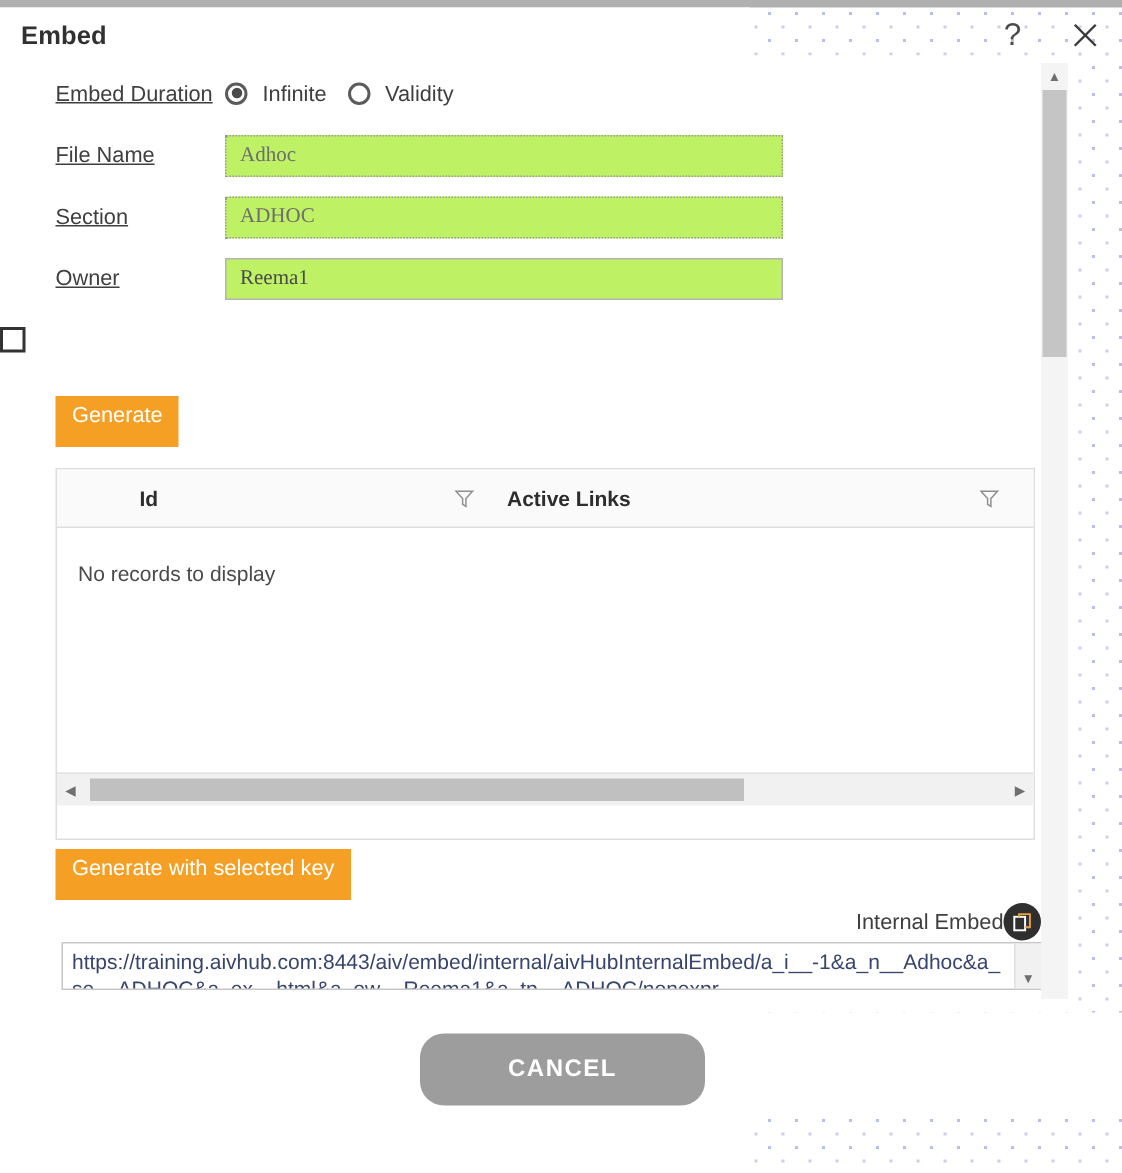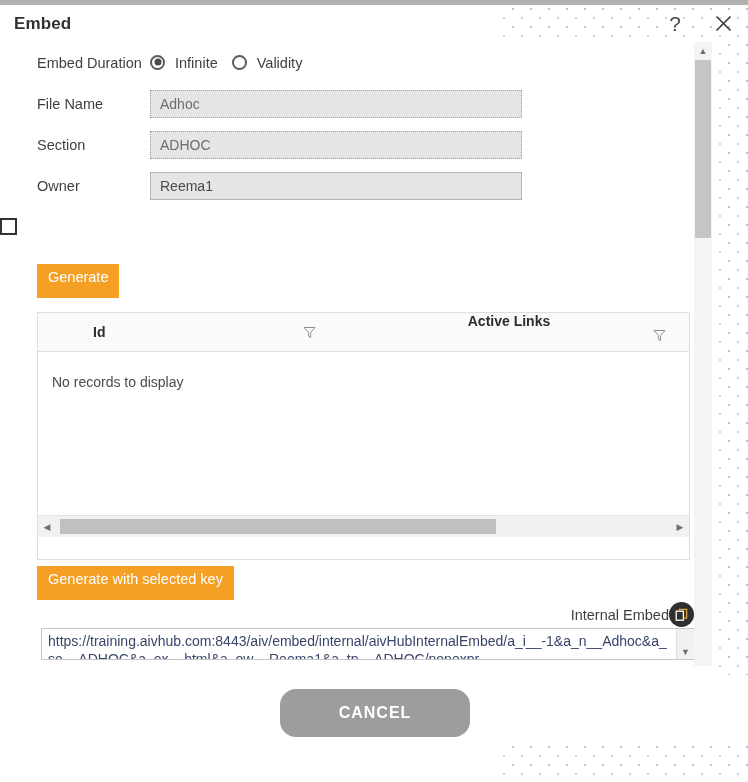--- a/index.html
+++ b/index.html
@@ -98,20 +98,21 @@
     display: flex;
     align-items: center;
     height: 41px;
   }
   .row-label {
     width: 150px;
     padding-left: 37px;
     box-sizing: border-box;
     font-size: 14.5px;
     color: #3f3f3f;
+    text-decoration: underline;
   }
   .radio-wrap {
     display: flex;
     align-items: center;
     gap: 6px;
     font-size: 14.5px;
     color: #3f3f3f;
   }
   .radio-opt { display: flex; gap: 10px; cursor: pointer; margin-right: 8px; }
   .radio {
@@ -132,22 +133,22 @@
     background: #4a4a4a;
   }
 
   .txt {
     width: 372px;
     height: 28px;
     box-sizing: border-box;
     padding: 0 9px;
     font-size: 14px;
     color: #6d6d6d;
-    background: #e5e5e5;
-    font-family: Liberation Sans, sans-serif;
+    background: #bef264;
+    font-family: Liberation Serif, serif;
     outline: none;
   }
   .txt.dotted { border: 1px dotted #9a9a9a; }
   .txt.solid  { border: 1px solid #b4b4b4; color: #4a4a4a; }
 
   .checkbox {
     width: 17px; height: 17px;
     border: 2px solid #333333;
     background: #fff;
     box-sizing: border-box;
@@ -189,21 +190,21 @@
   .th {
     display: flex;
     align-items: center;
     height: 100%;
     font-size: 14px;
     font-weight: bold;
     color: #2d2d2d;
     box-sizing: border-box;
   }
   .th-id { width: 292px; padding-left: 55px; }
-  .th-links { width: 350px; padding-left: 8px; flex-direction: column; }
+  .th-links { width: 350px; padding-left: 8px; }
   .filter-ico { margin: 0 14px 0 auto; opacity: .85; }
   .grid-body {
     position: relative;
     height: 185px;
     background: #ffffff;
   }
   .empty-msg {
     position: absolute;
     top: 22px; left: 14px;
     font-size: 14px;

